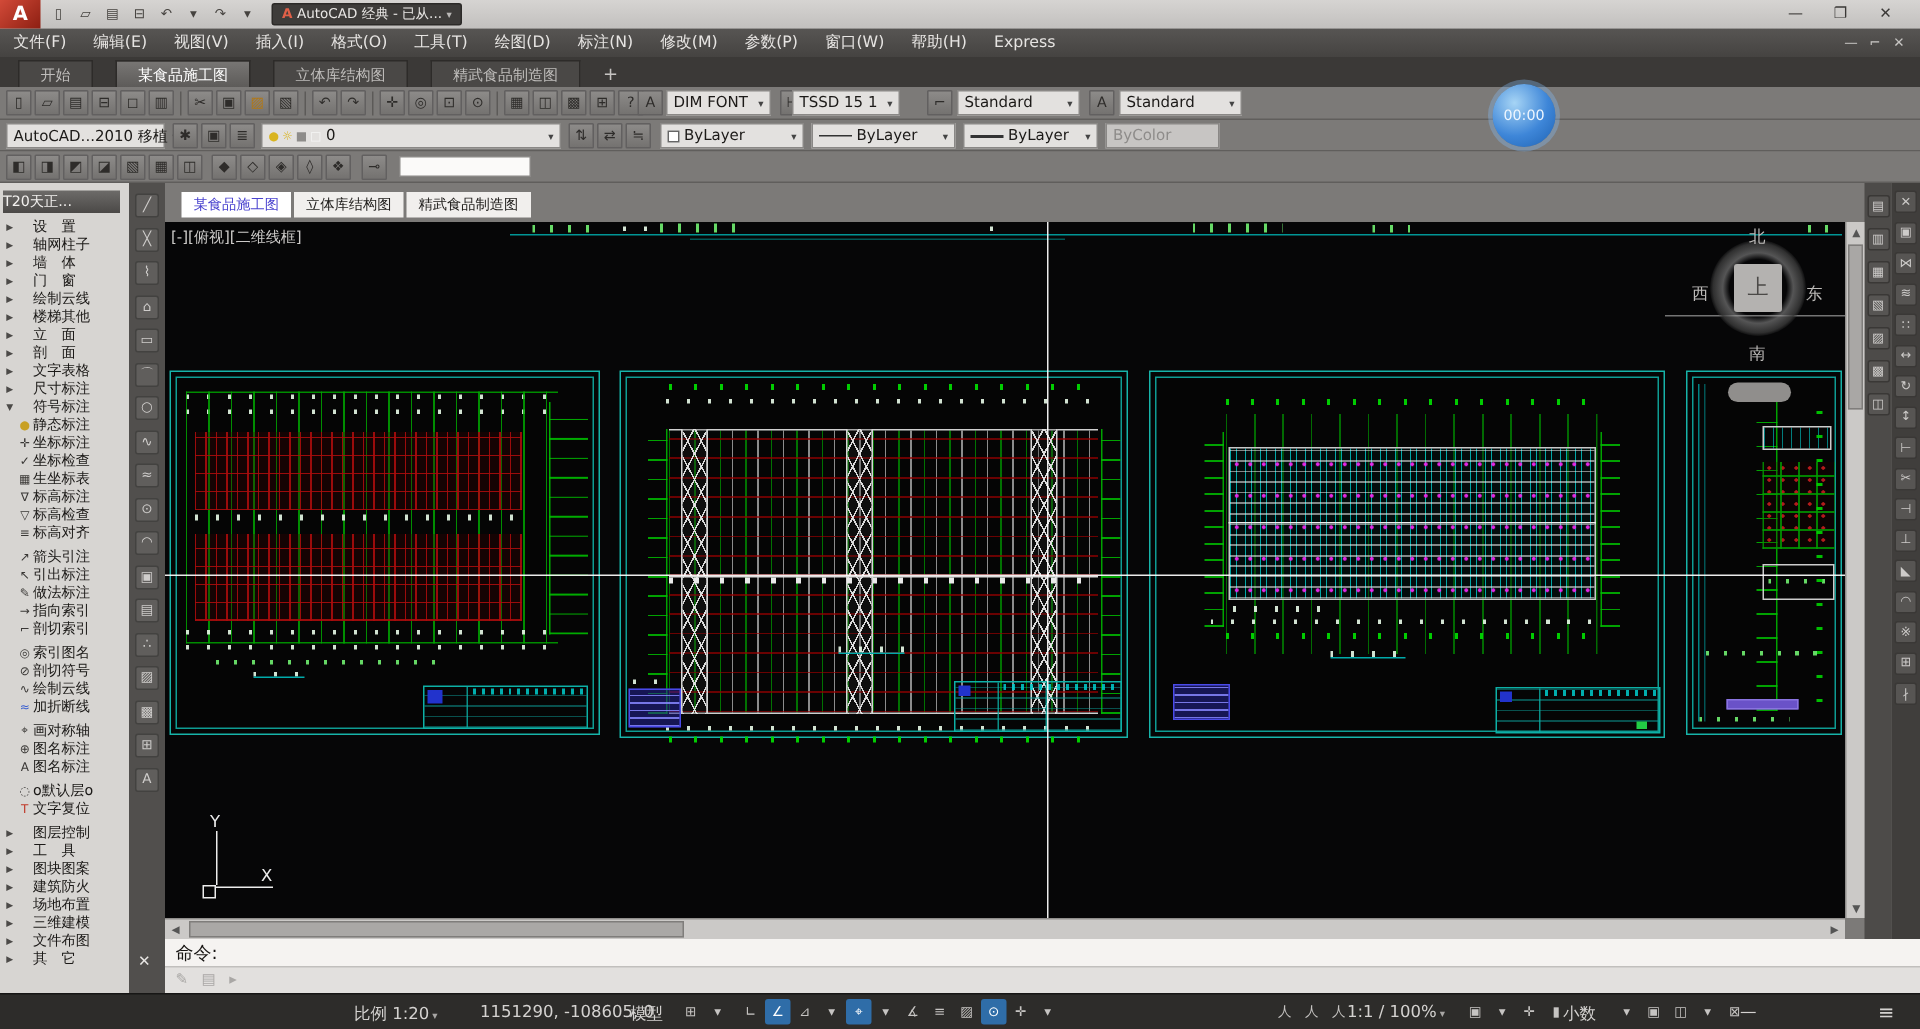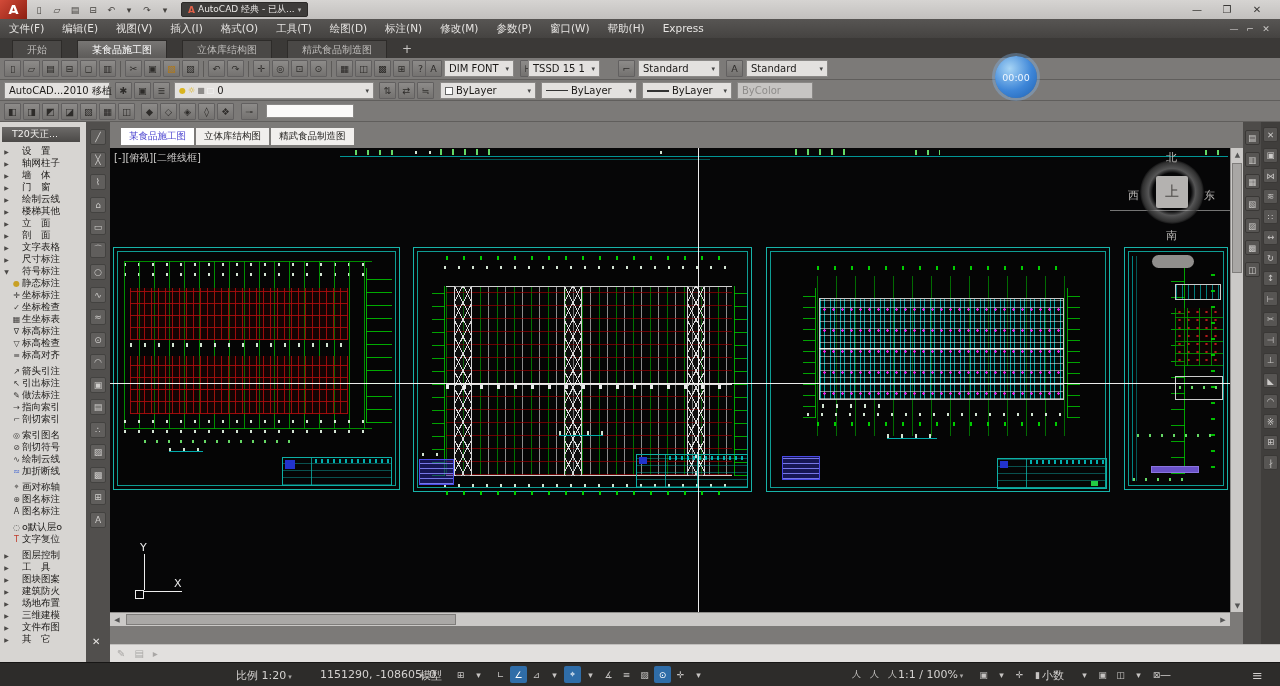--- a/index.html
+++ b/index.html
@@ -38,21 +38,21 @@
 .k-sep{width:1px;height:16px;background:#5c5a58;margin:0 3px;border:none;border-radius:0}
 .combo{position:absolute;top:2px;height:17px;background:#e3e1df;border:1px solid #8a8886;font-size:10px;color:#1c1a18;display:flex;align-items:center;padding:0 4px;gap:3px;white-space:nowrap}
 .combo .dd{margin-left:auto;font-size:7px;color:#444}
 .combo.dis{background:#c7c5c3;color:#8e8c8a}
 .sw{width:8px;height:8px;background:#fff;border:1px solid #666;flex:none}
 .lnt{display:inline-block;width:22px;border-top:1px solid #333;flex:none}
 .mini{font-size:8px;flex:none}
 
 #palette{position:absolute;left:0;top:122px;width:86px;height:540px;background:#d7d5d2;border-right:1px solid #98
 9694;z-index:5}
-#palette-title{margin:5px 6px 3px 2px;height:15px;background:linear-gradient(#6d6b69,#4b4947);color:#f2f0ee;font-size:9.5px;padding-left:10px;display:flex;align-items:center;white-space:nowrap}
+#palette-title{margin:5px 6px 3px 2px;height:15px;background:linear-gradient(#6d6b69,#4b4947);color:#f2f0ee;font-size:9.5px;padding-left:0;display:flex;align-items:center;white-space:nowrap}
 .p-row{height:12px;display:flex;align-items:center;font-size:9.5px;color:#1b1917;padding-left:2px;white-space:nowrap}
 .p-row .arr{width:9px;font-size:6px;color:#4c4a48;text-align:center;flex:none}
 .p-row .picon{width:11px;font-size:8px;color:#3a3836;text-align:center;flex:none}
 .p-row .lbl{overflow:hidden}
 .k-gap{height:4px}
 
 #vstrip{position:absolute;left:86px;top:122px;width:24px;height:540px;background:#514f4d;display:flex;flex-direction:column;align-items:center;padding-top:7px;gap:6.5px;z-index:5}
 .vi{width:16px;height:16px;background:#605e5c;border:1px solid #434240;color:#cfcdcb;font-size:9px;display:flex;align-items:center;justify-content:center;border-radius:2px;flex:none}
 #vstrip-close{position:absolute;left:92px;top:636px;color:#e8e6e4;font-size:10px;z-index:6}
 
@@ -759,20 +759,23 @@
       <span class="ri">✂</span>
       <span class="ri">⊣</span>
       <span class="ri">⊥</span>
       <span class="ri">◣</span>
       <span class="ri">◠</span>
       <span class="ri">※</span>
       <span class="ri">⊞</span>
       <span class="ri">∤</span>
     </div>
 
+  <div id="cmd1">
+    <span>命令:</span>
+  </div>
   <div id="cmd2">
 
   <span class="gi">✎</span>
       <span class="gi">▤</span>
       <span class="gi">▸</span>
     </div>
 
   <div id="statusbar">
     <div class="sbt" style="left:236px">
       <span>比例 1:20</span><span class="sdd">▾</span>

